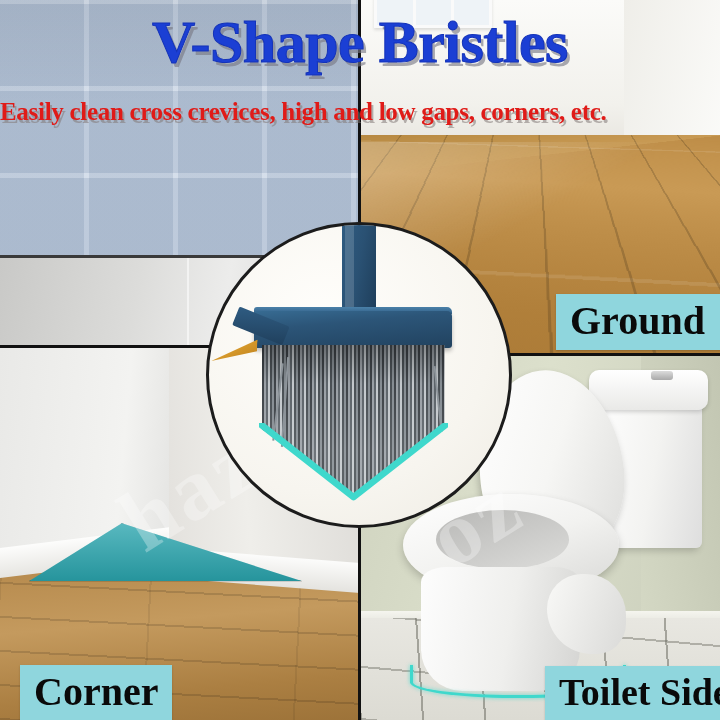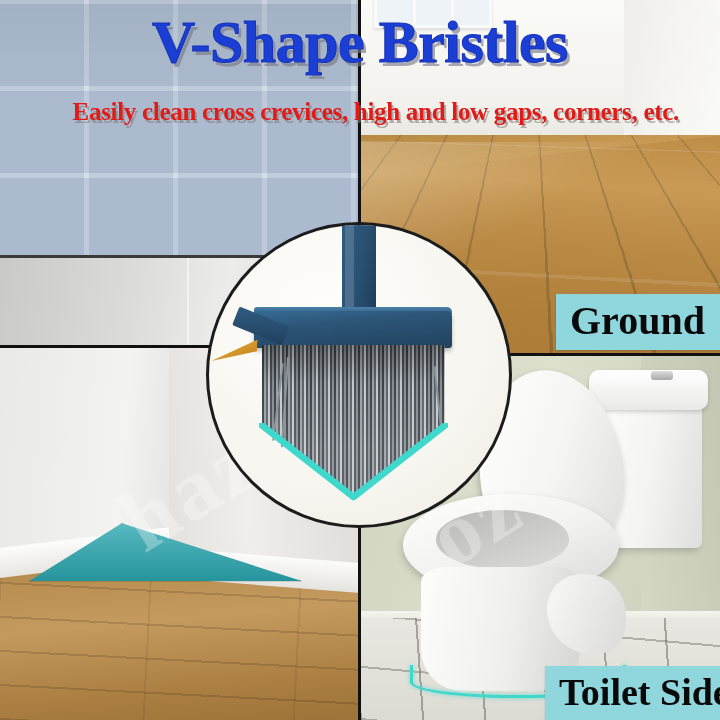--- a/index.html
+++ b/index.html
@@ -163,21 +163,21 @@
   .br-stray { position:absolute; background:#8d949a; width:1.5px; }
   .br-s1 { left:25%; top:44%; height:30%; transform:rotate(4deg); }
   .br-s2 { left:22.5%; top:46%; height:26%; transform:rotate(7deg); }
   .br-s3 { left:76%; top:47%; height:22%; transform:rotate(-6deg); }
 
   
   #title { position:absolute; left:0; top:8px; width:720px; text-align:center; z-index:10;
     font-family:"Liberation Serif", serif; font-weight:bold; font-size:60px; letter-spacing:-0.5px;
     color:#1b3fd4; text-shadow:3px 4px 0 rgba(120,120,130,.62), 1px 1px 0 rgba(255,255,255,.3);
     -webkit-text-stroke:1px #1433b8; }
-  #subtitle { position:absolute; left:0; top:98px; width:679px; text-align:right; z-index:10;
+  #subtitle { position:absolute; left:0; top:98px; width:679px; text-align:left; z-index:10;
     font-family:"Liberation Serif", serif; font-weight:bold; font-size:25px; letter-spacing:-0.3px;
     color:#e01b18; text-shadow:2px 3px 0 rgba(130,120,118,.55); }
 
   .tag { position:absolute; z-index:10; background:#8fd6dd;
     font-family:"Liberation Serif", serif; font-weight:bold; color:#0a0a0a;
     line-height:1; padding:7px 14px 9px 14px; white-space:nowrap;
     box-shadow:0 1px 2px rgba(0,0,0,.18); }
   #tag-wall   { left:26px;  top:293px; font-size:40px; }
   #tag-ground { left:556px; top:294px; font-size:40px; padding-right:18px; }
   #tag-corner { left:20px;  top:665px; font-size:40px; }
@@ -255,15 +255,16 @@
     <div class="br-stray br-s3"></div>
     <svg class="br-v" viewBox="0 0 100 40" preserveAspectRatio="none">
       <path d="M0,0 L50,38 L100,0" fill="none" stroke="#3fd8cc" stroke-width="3.4" stroke-linecap="round" stroke-linejoin="round"></path>
     </svg>
   </div>
 
   <div id="title">V-Shape Bristles</div>
   <div id="subtitle">Easily clean cross crevices, high and low gaps, corners, etc.</div>
 
   <div class="tag" id="tag-ground">Ground</div>
+  <div class="tag" id="tag-corner">Corner</div>
   <div class="tag" id="tag-toilet">Toilet Side</div>
 
 </div>
 
 </body></html>

